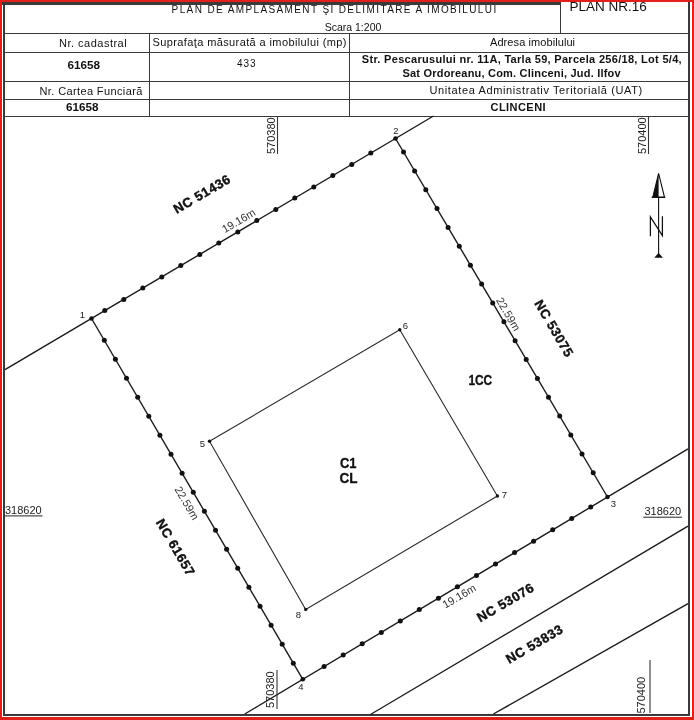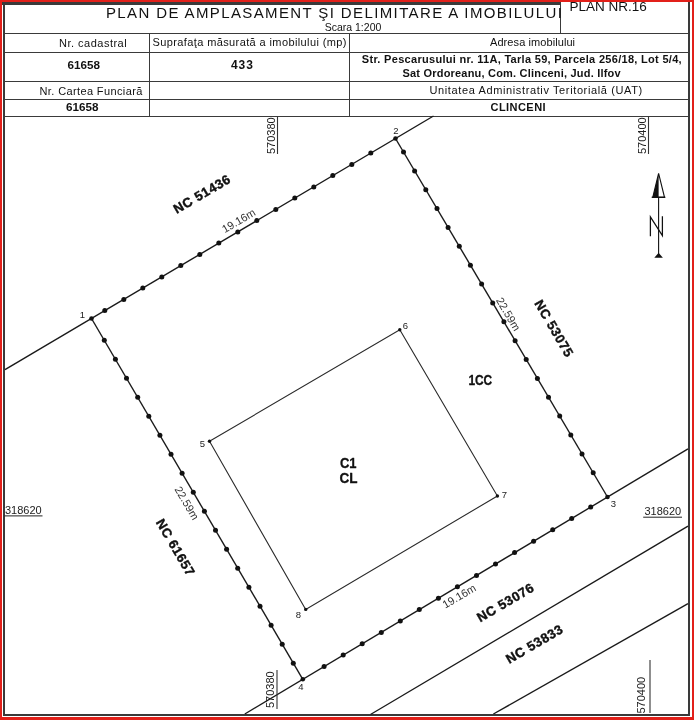--- a/index.html
+++ b/index.html
@@ -208,35 +208,35 @@
 <div class="ln" style="left:4px;top:99px;width:685px;height:1.3px;"></div>
 
 <div class="ln" style="left:4px;top:116px;width:685px;height:1.3px;"></div>
 
 <div class="ln" style="left:148.5px;top:33px;width:1.3px;height:83px;"></div>
 
 <div class="ln" style="left:349px;top:33px;width:1.3px;height:83px;"></div>
 
 <div class="ln" style="left:560px;top:2px;width:1.2px;height:31px;"></div>
 
-<div class="t" style="left:0.1px;top:3.7px;width:669px;text-align:center;font-size:15px;letter-spacing:1.38px;z-index:2">PLAN DE AMPLASAMENT ŞI DELIMITARE A IMOBILULUI</div>
+<div class="t" style="left:0.1px;top:3.7px;width:669px;text-align:center;font-size:10px;letter-spacing:1.38px;z-index:2">PLAN DE AMPLASAMENT ŞI DELIMITARE A IMOBILULUI</div>
 
 <div class="t" style="left:0;top:21px;width:706px;text-align:center;font-size:10.5px;z-index:2">Scara 1:200</div>
 
 <div class="t" style="left:569.5px;top:-1.05px;font-size:13.5px;z-index:2">PLAN NR.16</div>
 
 <div class="t" style="left:59px;top:36.6px;font-size:11px;letter-spacing:0.49px;">Nr. cadastral</div>
 
 <div class="t" style="left:152.5px;top:36px;font-size:11px;letter-spacing:0.39px;">Suprafaţa măsurată a imobilului (mp)</div>
 
 <div class="t" style="left:490px;top:36.4px;font-size:11px;letter-spacing:0.08px;">Adresa imobilului</div>
 
 <div class="t" style="left:67.5px;top:58.2px;font-size:11.7px;font-weight:bold;">61658</div>
 
-<div class="t" style="left:231px;top:58.2px;font-size:12px;font-weight:bold;letter-spacing:0.95px;">433</div>
+<div class="t" style="left:237px;top:58.2px;font-size:10px;font-weight:normal;letter-spacing:0.95px;">433</div>
 
 <div class="t" style="left:361.8px;top:53.2px;font-size:11px;font-weight:bold;letter-spacing:0.3px;">Str. Pescarusului nr. 11A, Tarla 59, Parcela 256/18, Lot 5/4,</div>
 
 <div class="t" style="left:402.5px;top:67px;font-size:11px;font-weight:bold;letter-spacing:0.2px;">Sat Ordoreanu, Com. Clinceni, Jud. Ilfov</div>
 
 <div class="t" style="left:39.5px;top:85px;font-size:11px;letter-spacing:0.38px;">Nr. Cartea Funciară</div>
 
 <div class="t" style="left:429.5px;top:84.3px;font-size:11px;letter-spacing:0.62px;">Unitatea Administrativ Teritorială (UAT)</div>
 
 <div class="t" style="left:66px;top:99.9px;font-size:11.7px;font-weight:bold;">61658</div>

